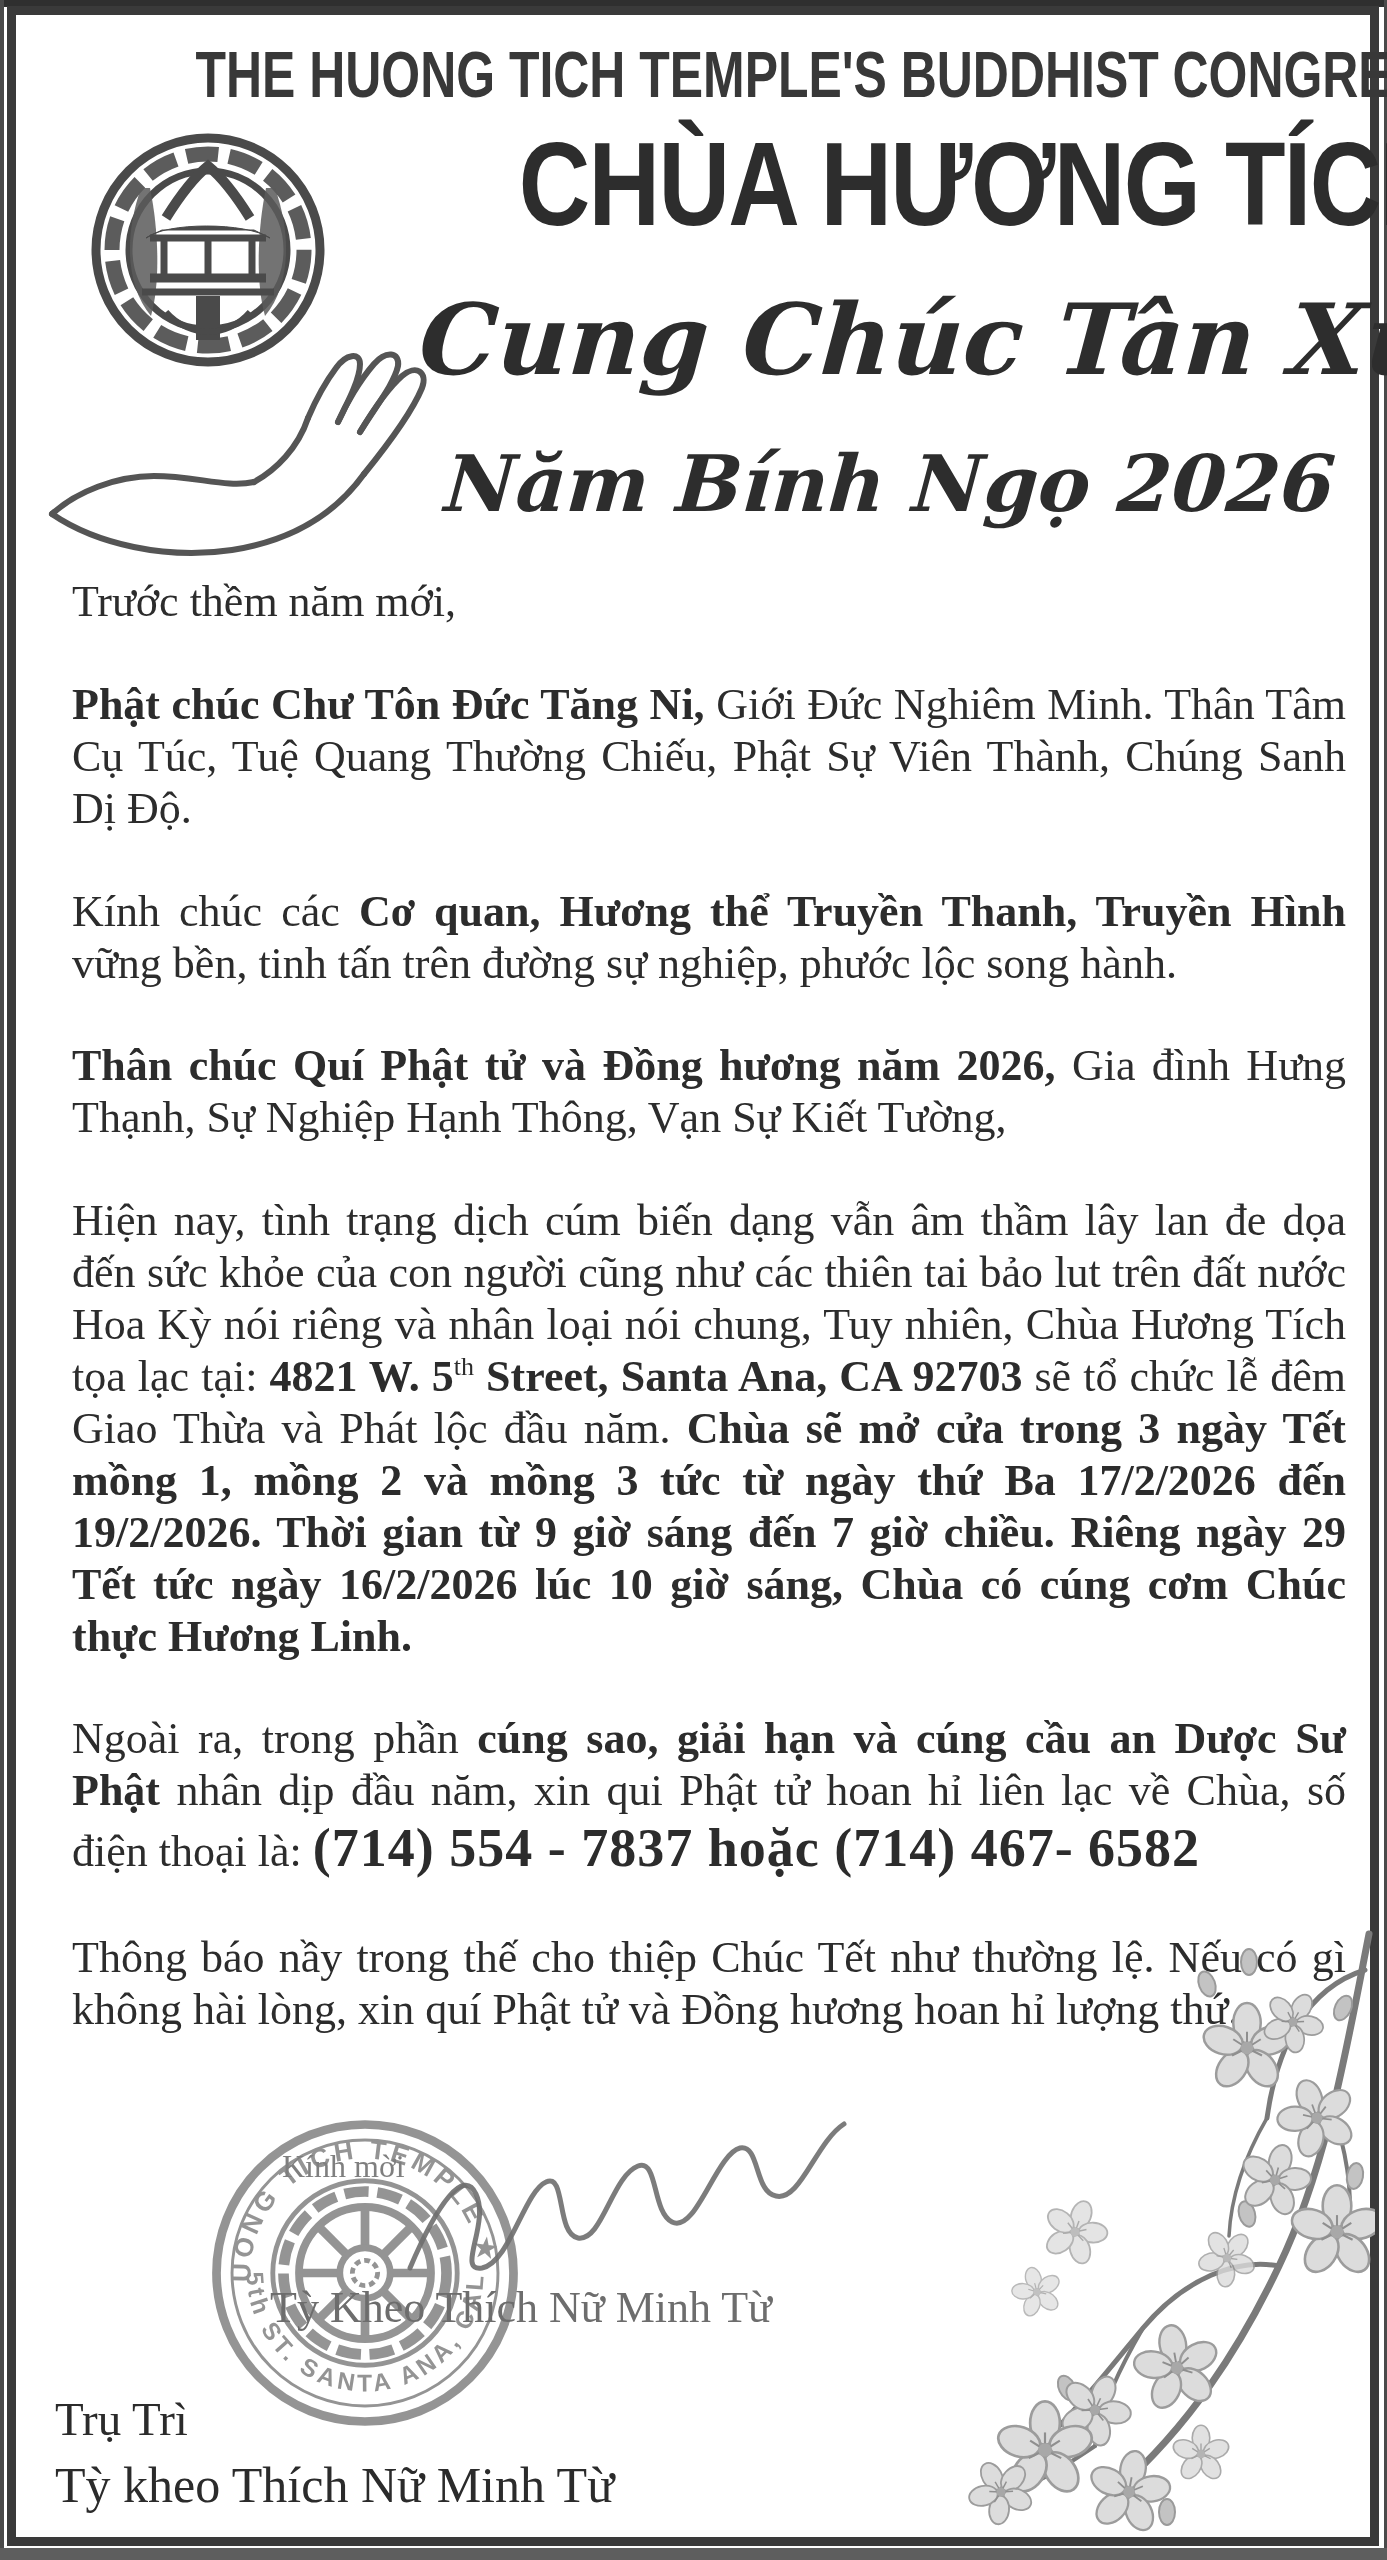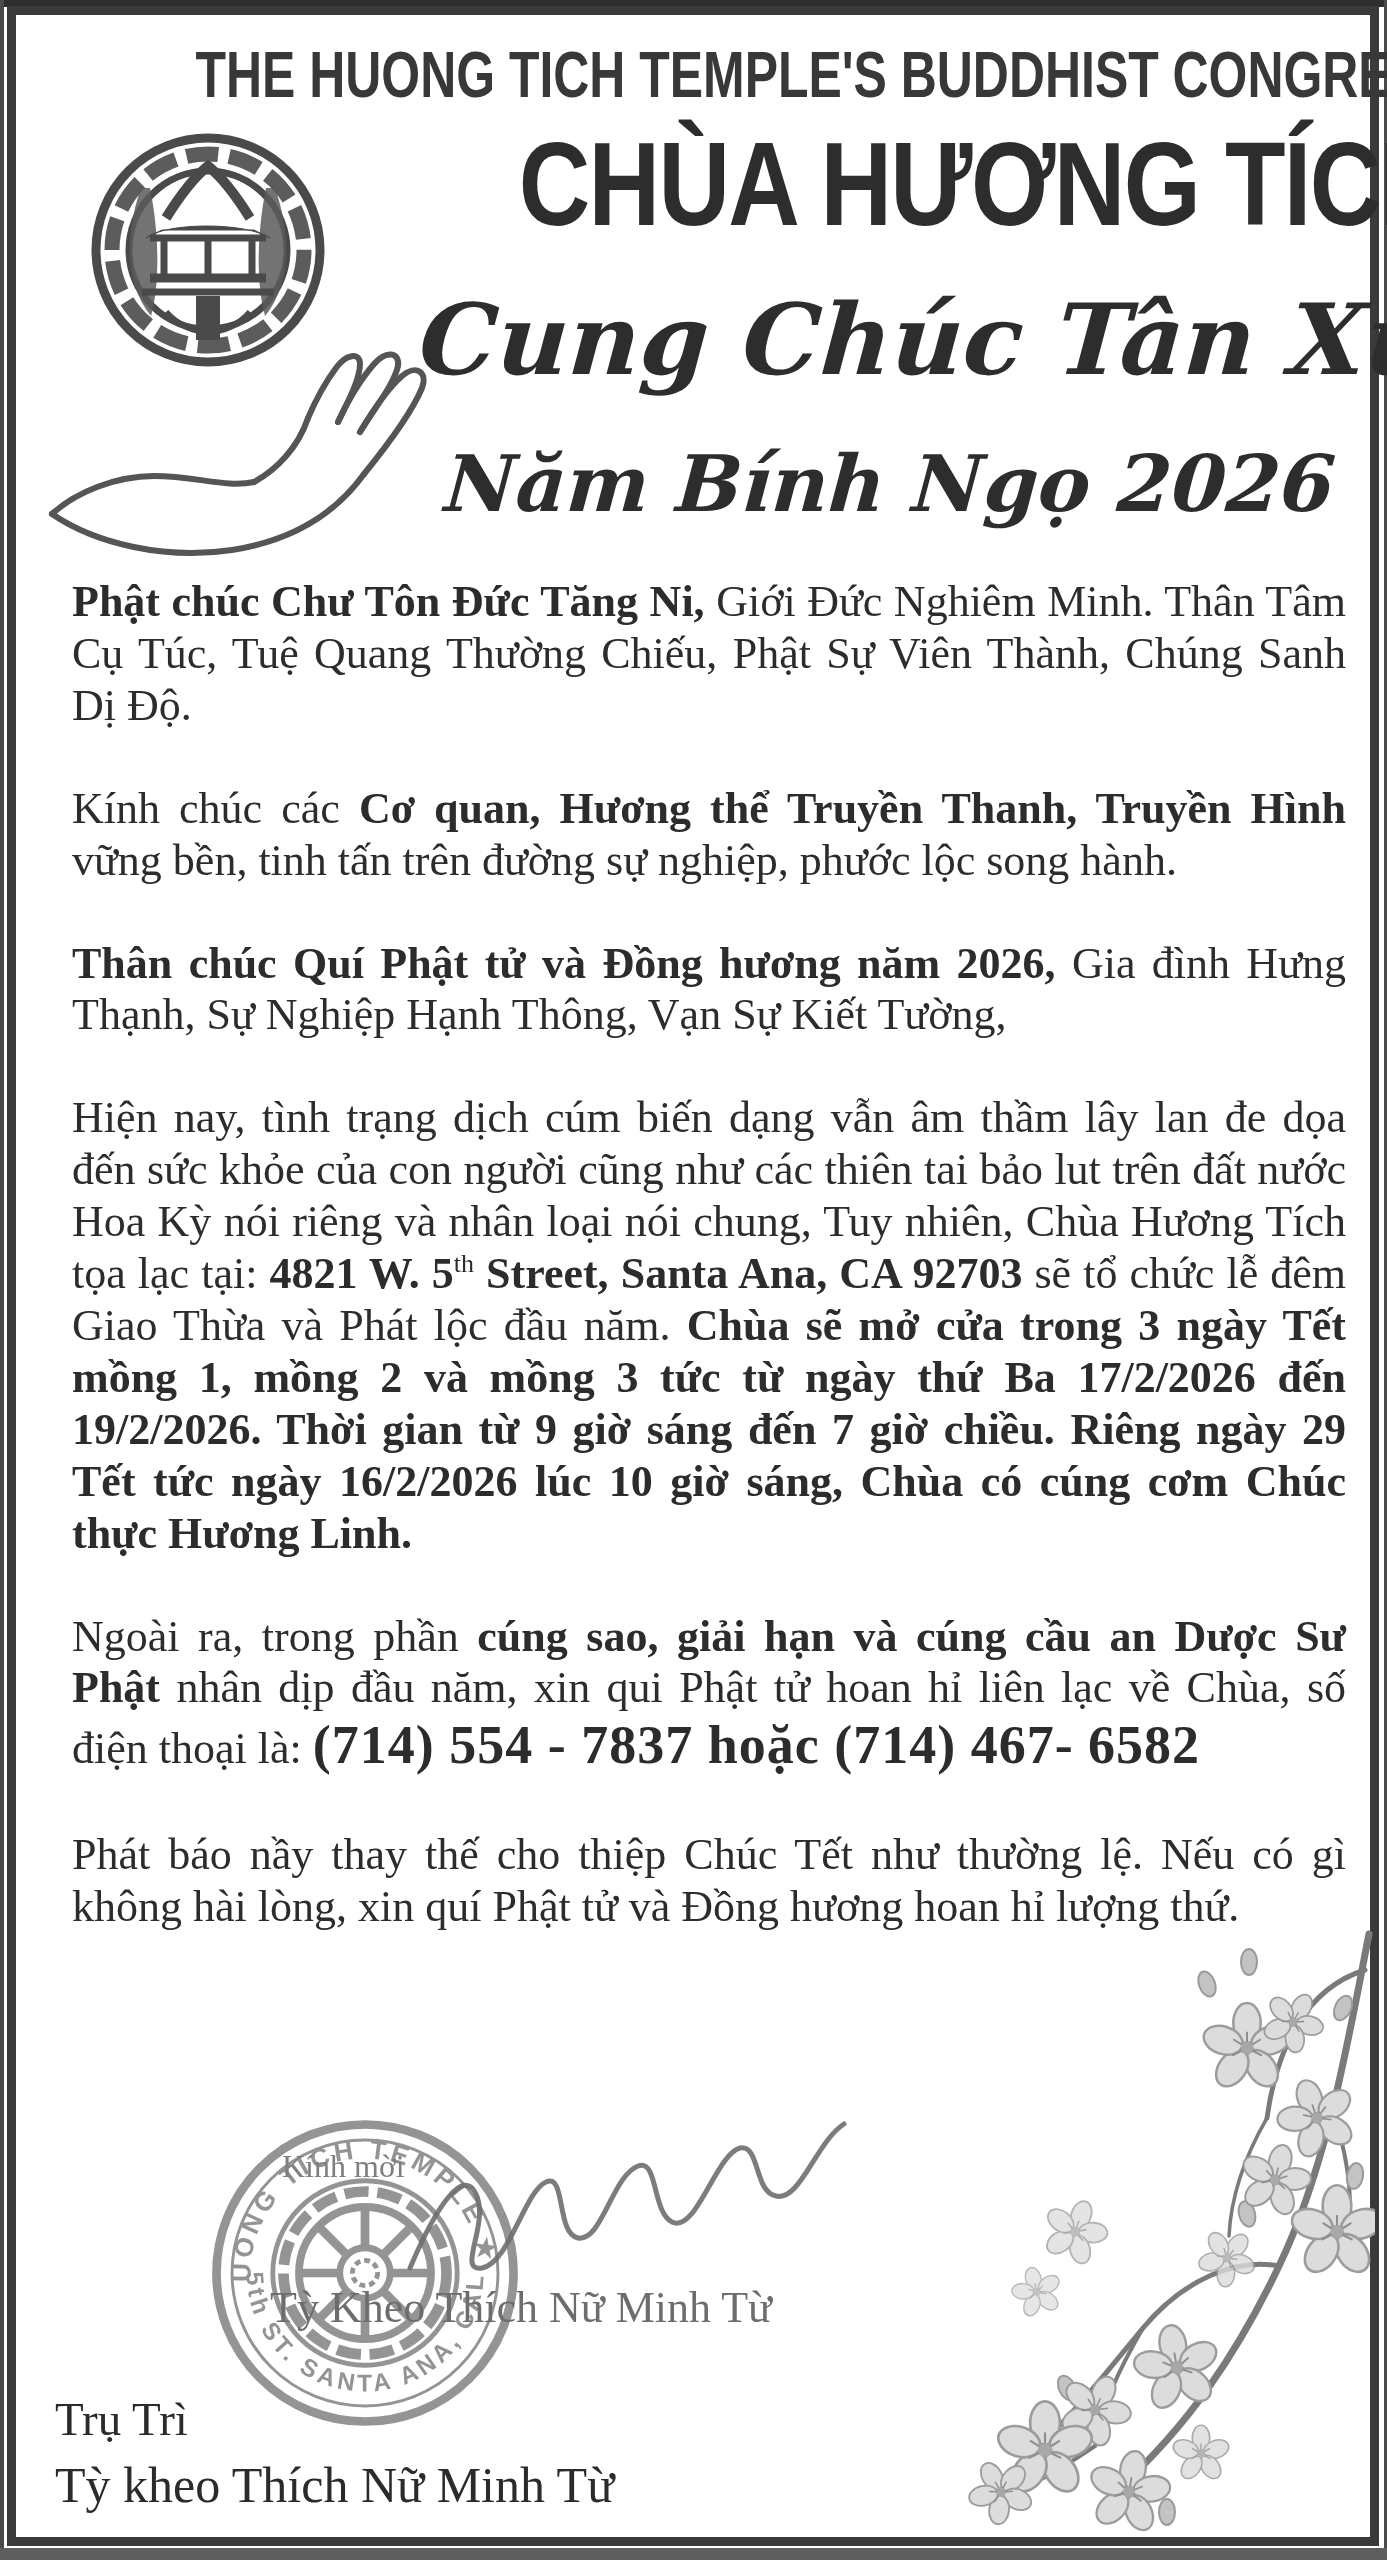--- a/index.html
+++ b/index.html
@@ -89,26 +89,27 @@
   </svg>
 
   <div class="temple-name">
     <span class="condense2">CHÙA HƯƠNG TÍCH</span>
   </div>
 
   <div class="script-line script-1">Cung Chúc Tân Xuân</div>
   <div class="script-line script-2">Năm Bính Ngọ 2026</div>
 
   <div class="body-text">
+      <p><span>Trước thềm năm mới,</span></p>
       <p><span class="b">Phật chúc Chư Tôn Đức Tăng Ni,</span><span> Giới Đức Nghiêm Minh. Thân Tâm Cụ Túc, Tuệ Quang Thường Chiếu, Phật Sự Viên Thành, Chúng Sanh Dị Độ.</span></p>
       <p><span>Kính chúc các </span><span class="b">Cơ quan, Hương thể Truyền Thanh, Truyền Hình</span><span> vững bền, tinh tấn trên đường sự nghiệp, phước lộc song hành.</span></p>
       <p><span class="b">Thân chúc Quí Phật tử và Đồng hương năm 2026,</span><span> Gia đình Hưng Thạnh, Sự Nghiệp Hạnh Thông, Vạn Sự Kiết Tường,</span></p>
       <p><span>Hiện nay, tình trạng dịch cúm biến dạng vẫn âm thầm lây lan đe dọa đến sức khỏe của con người cũng như các thiên tai bảo lut trên đất nước Hoa Kỳ nói riêng và nhân loại nói chung, Tuy nhiên, Chùa Hương Tích tọa lạc tại: </span><span class="b">4821 W. 5</span><sup class="b">th</sup><span class="b"> Street, Santa Ana, CA 92703</span><span> sẽ tổ chức lễ đêm Giao Thừa và Phát lộc đầu năm. </span><span class="b">Chùa sẽ mở cửa trong 3 ngày Tết  mồng 1, mồng 2 và mồng 3 tức từ ngày thứ Ba 17/2/2026 đến 19/2/2026. Thời gian từ 9 giờ sáng đến 7 giờ chiều. Riêng ngày 29 Tết tức ngày 16/2/2026 lúc 10 giờ sáng, Chùa có cúng cơm Chúc thực Hương Linh.</span></p>
       <p><span>Ngoài ra, trong phần </span><span class="b">cúng sao, giải hạn và cúng cầu an Dược Sư Phật</span><span> nhân dịp đầu năm, xin qui Phật tử hoan hỉ liên lạc về Chùa, số điện thoại là:  </span><span class="b xl">(714) 554 - 7837 hoặc (714) 467- 6582</span></p>
-      <p><span>Phát báo nầy thay thế cho thiệp Chúc Tết như thường lệ. Nếu có gì không hài lòng, xin quí Phật tử và Đồng hương hoan hỉ lượng thứ.</span></p>
+      <p><span>Thông báo nầy trong thế cho thiệp Chúc Tết như thường lệ. Nếu có gì không hài lòng, xin quí Phật tử và Đồng hương hoan hỉ lượng thứ.</span></p>
     </div>
 
 
   <svg class="seal-svg" width="330" height="330" viewBox="0 0 340 340">
     <defs>
       <path id="arcTop" d="M 52,170 A 118,118 0 0 1 288,170"></path>
       <path id="arcBot" d="M 48,170 A 122,122 0 0 0 292,170"></path>
     </defs>
     <g stroke="#8b8b8b" fill="none">
       <circle cx="170" cy="170" r="153" stroke-width="9"></circle>

